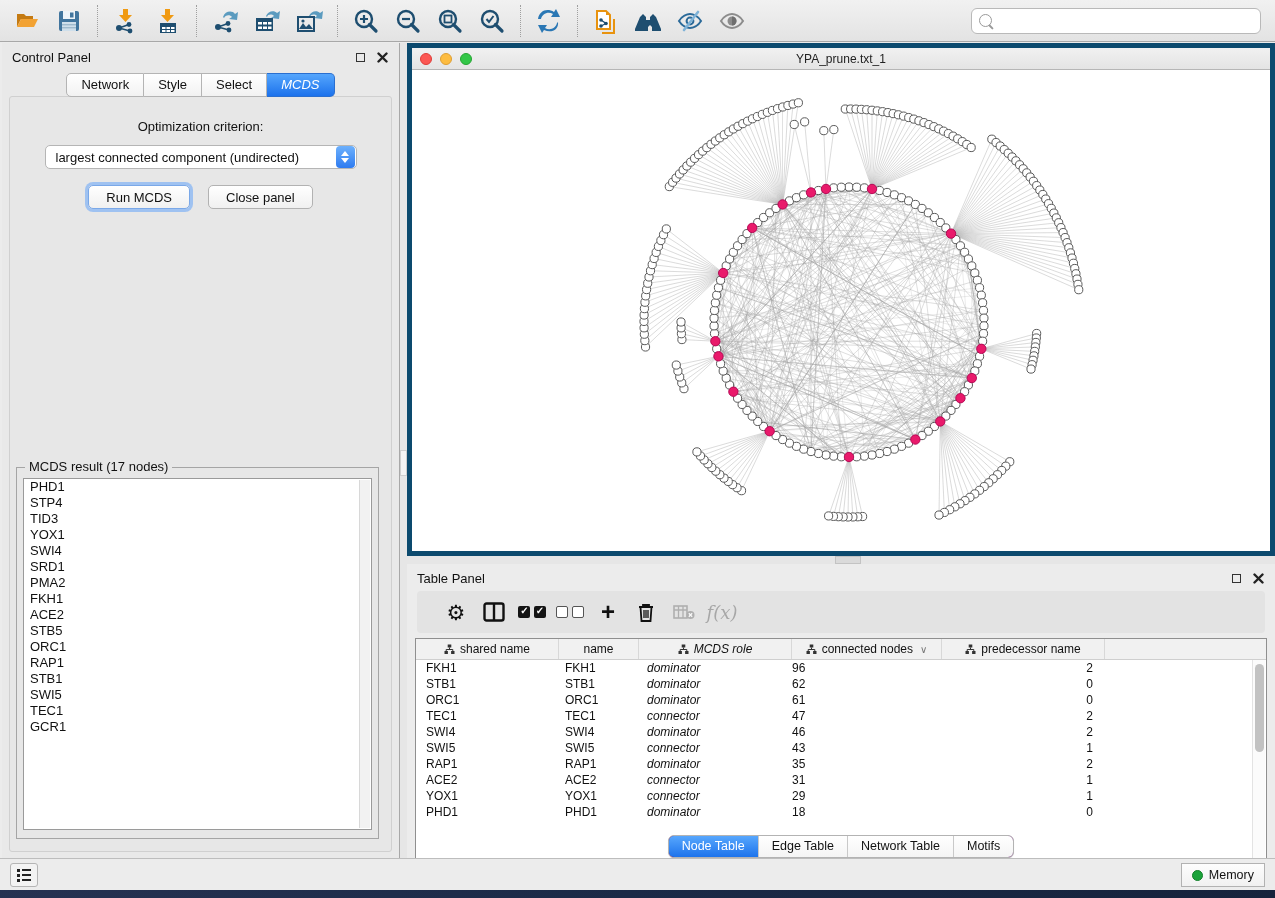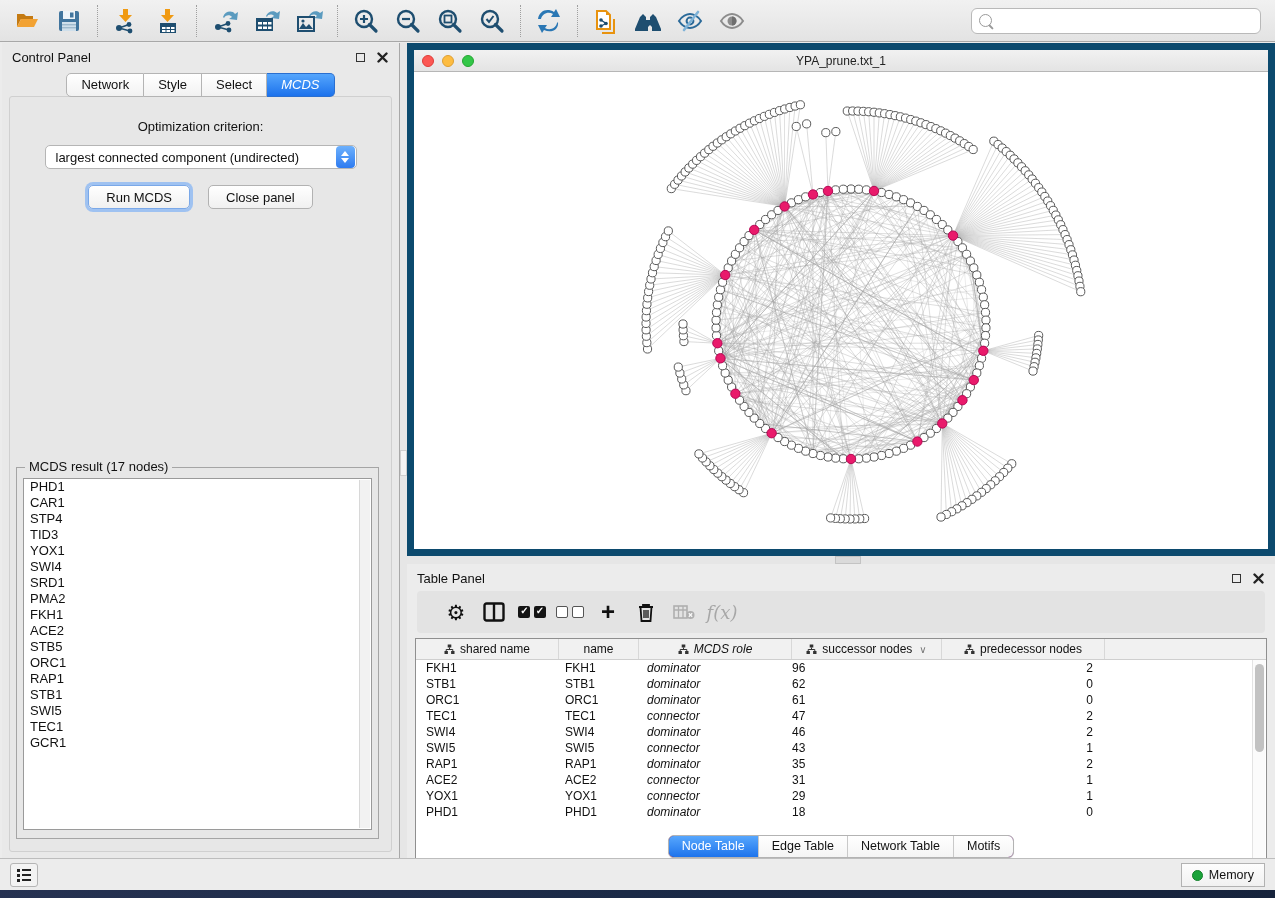--- a/index.html
+++ b/index.html
@@ -61,21 +61,21 @@
   .mcds-item { font-size:13px; line-height:16px; padding-left:6px; }
 
   
   .v-splitter { position:absolute; left:400px; top:43px; width:7px; bottom:32px; background:#e6e6e6; }
   .v-splitter .grip { position:absolute; left:0px; top:407px; width:7px; height:26px; background:#f4f4f4; border:1px solid #cfcfcf; }
   .h-splitter { position:absolute; left:407px; right:0; top:556px; height:8px; background:#e6e6e6; }
   .h-splitter .grip { position:absolute; left:428px; top:0px; width:26px; height:8px; background:#dadada; border:1px solid #c3c3c3; }
 
   
   .network-panel { position:absolute; left:407px; top:43px; width:868px; height:513px;
-    background:#fff; border:7px solid #0c4a6e; }
+    background:#fff; border:5px solid #0c4a6e; }
   .net-titlebar { height:22px; background:linear-gradient(#f1f1f1,#e4e4e4); border-bottom:1px solid #b6b6b6;
     display:flex; align-items:center; position:relative; }
   .traffic { display:flex; gap:8px; margin-left:8px; }
   .light { width:12px; height:12px; border-radius:50%; }
   .light.red { background:#fc5753; border:0.5px solid #df3d38; }
   .light.yellow { background:#fdbc40; border:0.5px solid #de9f33; }
   .light.green { background:#33c748; border:0.5px solid #26a532; }
   .net-title { position:absolute; left:0; right:0; text-align:center; font-size:12px; color:#222; }
   .net-canvas { width:866px; height:489px; }
 
@@ -305,21 +305,20 @@
       </div>
       <div class="btn-row">
         <button class="push-btn focused">Run MCDS</button>
         <button class="push-btn">Close panel</button>
       </div>
       <div class="groupbox">
         <span class="legend">MCDS result (17 nodes)</span>
         <div class="mcds-list">
           <div>
               <div class="mcds-item">PHD1</div>
-              <div class="mcds-item">CAR1</div>
               <div class="mcds-item">STP4</div>
               <div class="mcds-item">TID3</div>
               <div class="mcds-item">YOX1</div>
               <div class="mcds-item">SWI4</div>
               <div class="mcds-item">SRD1</div>
               <div class="mcds-item">PMA2</div>
               <div class="mcds-item">FKH1</div>
               <div class="mcds-item">ACE2</div>
               <div class="mcds-item">STB5</div>
               <div class="mcds-item">ORC1</div>
@@ -1254,33 +1253,33 @@
         </div>
         <div class="th tc3">
           <span class="hdr-ico">
               <svg width="11" height="11" viewBox="0 0 11 11">
                 <rect x="3.7" y="0.5" width="3.6" height="3" fill="#333"></rect>
                 <rect x="0.5" y="7" width="3.4" height="3" fill="#333"></rect>
                 <rect x="7.1" y="7" width="3.4" height="3" fill="#333"></rect>
                 <path d="M5.5 3.5v2M2.2 7V5.5h6.6V7" fill="none" stroke="#333" stroke-width="1"></path>
               </svg>
             </span>
-          <span>successor nodes</span>
+          <span>connected nodes</span>
           <span class="sort-chev">∨</span>
         </div>
         <div class="th tc4">
           <span class="hdr-ico">
               <svg width="11" height="11" viewBox="0 0 11 11">
                 <rect x="3.7" y="0.5" width="3.6" height="3" fill="#333"></rect>
                 <rect x="0.5" y="7" width="3.4" height="3" fill="#333"></rect>
                 <rect x="7.1" y="7" width="3.4" height="3" fill="#333"></rect>
                 <path d="M5.5 3.5v2M2.2 7V5.5h6.6V7" fill="none" stroke="#333" stroke-width="1"></path>
               </svg>
             </span>
-          <span>predecessor nodes</span>
+          <span>predecessor name</span>
         </div>
         <div class="th th-fill"></div>
       </div>
       <div id="tbody">
           <div class="trow">
             <div class="td tc0">FKH1</div>
             <div class="td tc1">FKH1</div>
             <div class="td tc2">dominator</div>
             <div class="td tc3">96</div>
             <div class="td tc4">2</div>

